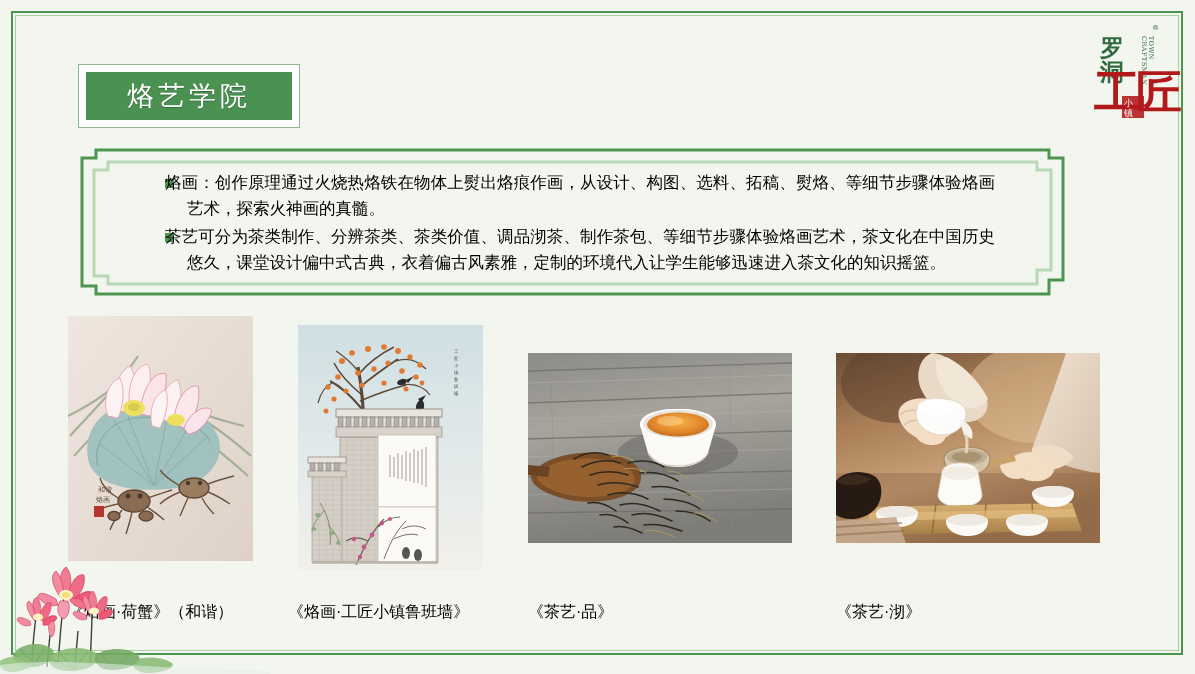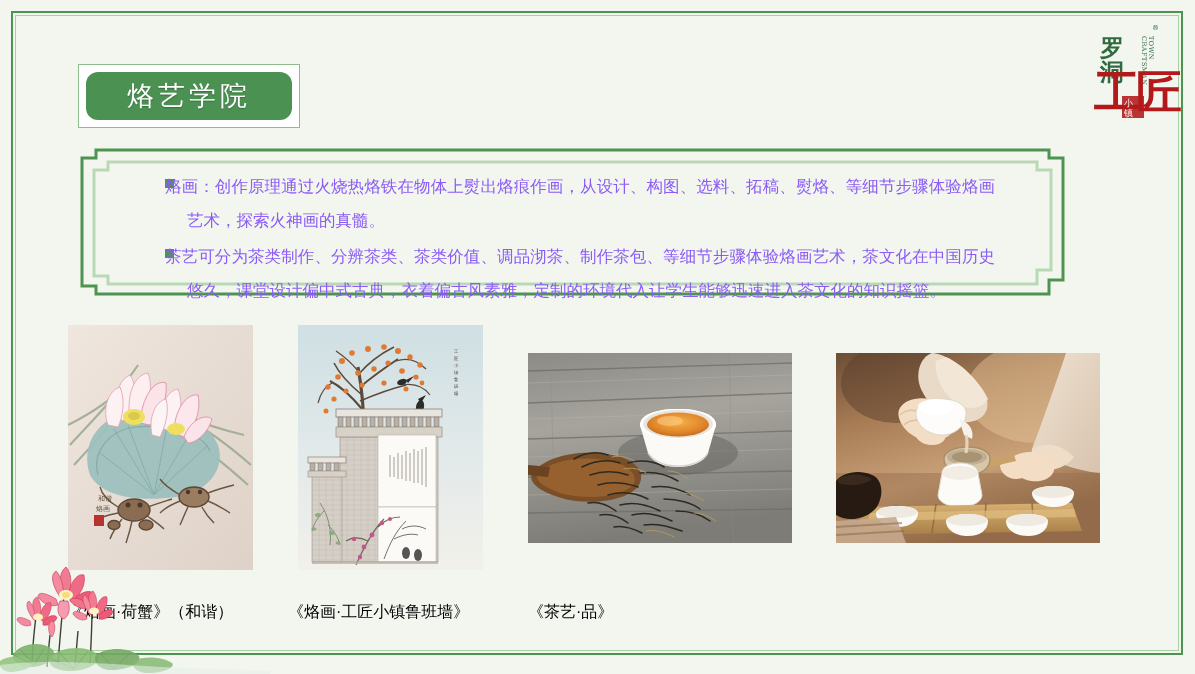--- a/index.html
+++ b/index.html
@@ -64,21 +64,20 @@
     box-sizing: border-box;
     padding: 7px;
   }
   .title-plaque-inner {
     width: 100%;
     height: 100%;
     background: #4a9152;
     display: flex;
     align-items: center;
     justify-content: center;
-    border-radius: 12px;
   }
   .title-text {
     color: #ffffff;
     font-size: 27px;
     letter-spacing: 4px;
     font-family: "DejaVu Serif", "Liberation Serif", serif;
     font-weight: 500;
     text-shadow: 0 1px 1px rgba(0,0,0,0.25);
   }
 
@@ -109,23 +108,23 @@
   }
   .bullet-mark {
     width: 9px;
     height: 9px;
     background: #4c9450;
     flex: 0 0 9px;
     margin-top: 9px;
     margin-right: 13px;
   }
   .bullet-text {
-    color: #8b5cf6;
+    color: #000000;
     font-size: 16.5px;
-    line-height: 34px;
+    line-height: 26px;
     text-align: justify;
     font-family: "DejaVu Sans", "Liberation Sans", sans-serif;
     text-indent: -22px;
     padding-left: 0;
   }
 
   
   .gallery {
     position: absolute;
     left: 0; top: 0;
@@ -133,21 +132,21 @@
     height: 674px;
     pointer-events: none;
   }
   .card { position: absolute; pointer-events: auto; }
   .card .thumb {
     position: relative;
     overflow: hidden;
     background: #ddd;
   }
 
-  #card1 { left: 68px; top: 325px; width: 215px; border-radius: 8px; }
+  #card1 { left: 68px; top: 316px; width: 215px; border-radius: 8px; }
   #card1 .thumb { width: 185px; height: 245px; }
   #card2 { left: 298px; top: 325px; width: 185px; }
   #card2 .thumb { width: 185px; height: 245px; }
   #card3 { left: 528px; top: 353px; width: 264px; }
   #card3 .thumb { width: 264px; height: 190px; }
   #card4 { left: 836px; top: 353px; width: 264px; }
   #card4 .thumb { width: 264px; height: 190px; }
 
   .cap-row {
     position: absolute;
@@ -663,20 +662,23 @@
 
     <div class="cap-row" id="cap1">
       <div class="caption">《烙画·荷蟹》（和谐）</div>
     </div>
     <div class="cap-row" id="cap3">
       <div class="caption">《茶艺·品》</div>
     </div>
     <div class="cap-row" id="cap2">
       <div class="caption">《烙画·工匠小镇鲁班墙》</div>
     </div>
+    <div class="cap-row" id="cap4">
+      <div class="caption">《茶艺·沏》</div>
+    </div>
   </div>
 
   <div class="lotus-deco">
     <svg class="img-svg" viewBox="0 0 330 109" xmlns="http://www.w3.org/2000/svg">
 
       <g stroke="#3f3f35" stroke-width="1.4" fill="none">
         <path d="M36,52 C34,66 33,78 32,96"></path>
         <path d="M64,30 C62,50 60,70 58,100"></path>
         <path d="M92,46 C92,62 91,78 90,100"></path>
         <path d="M50,70 C49,80 48,90 47,102"></path>

